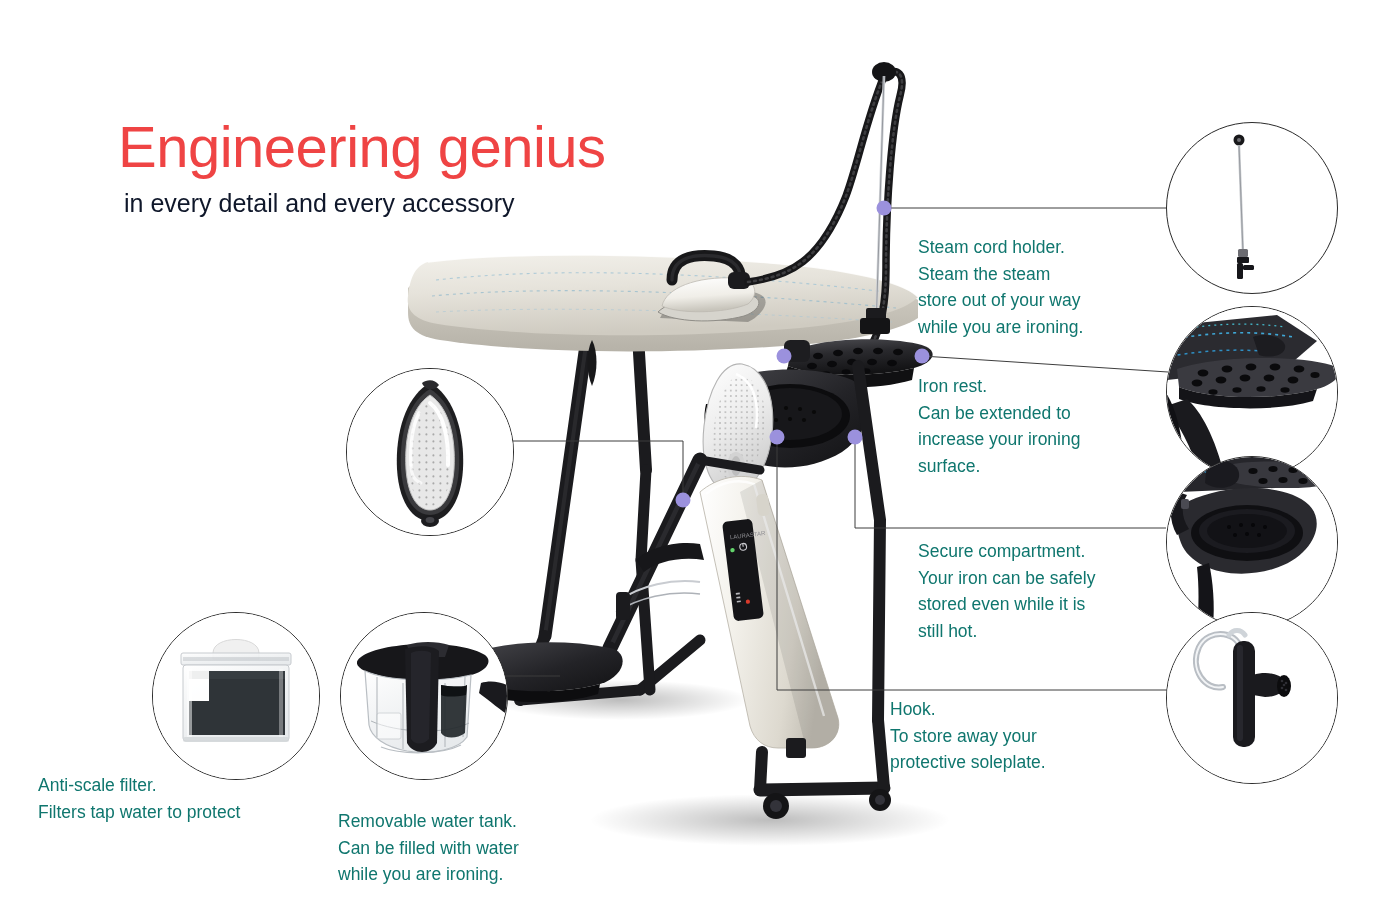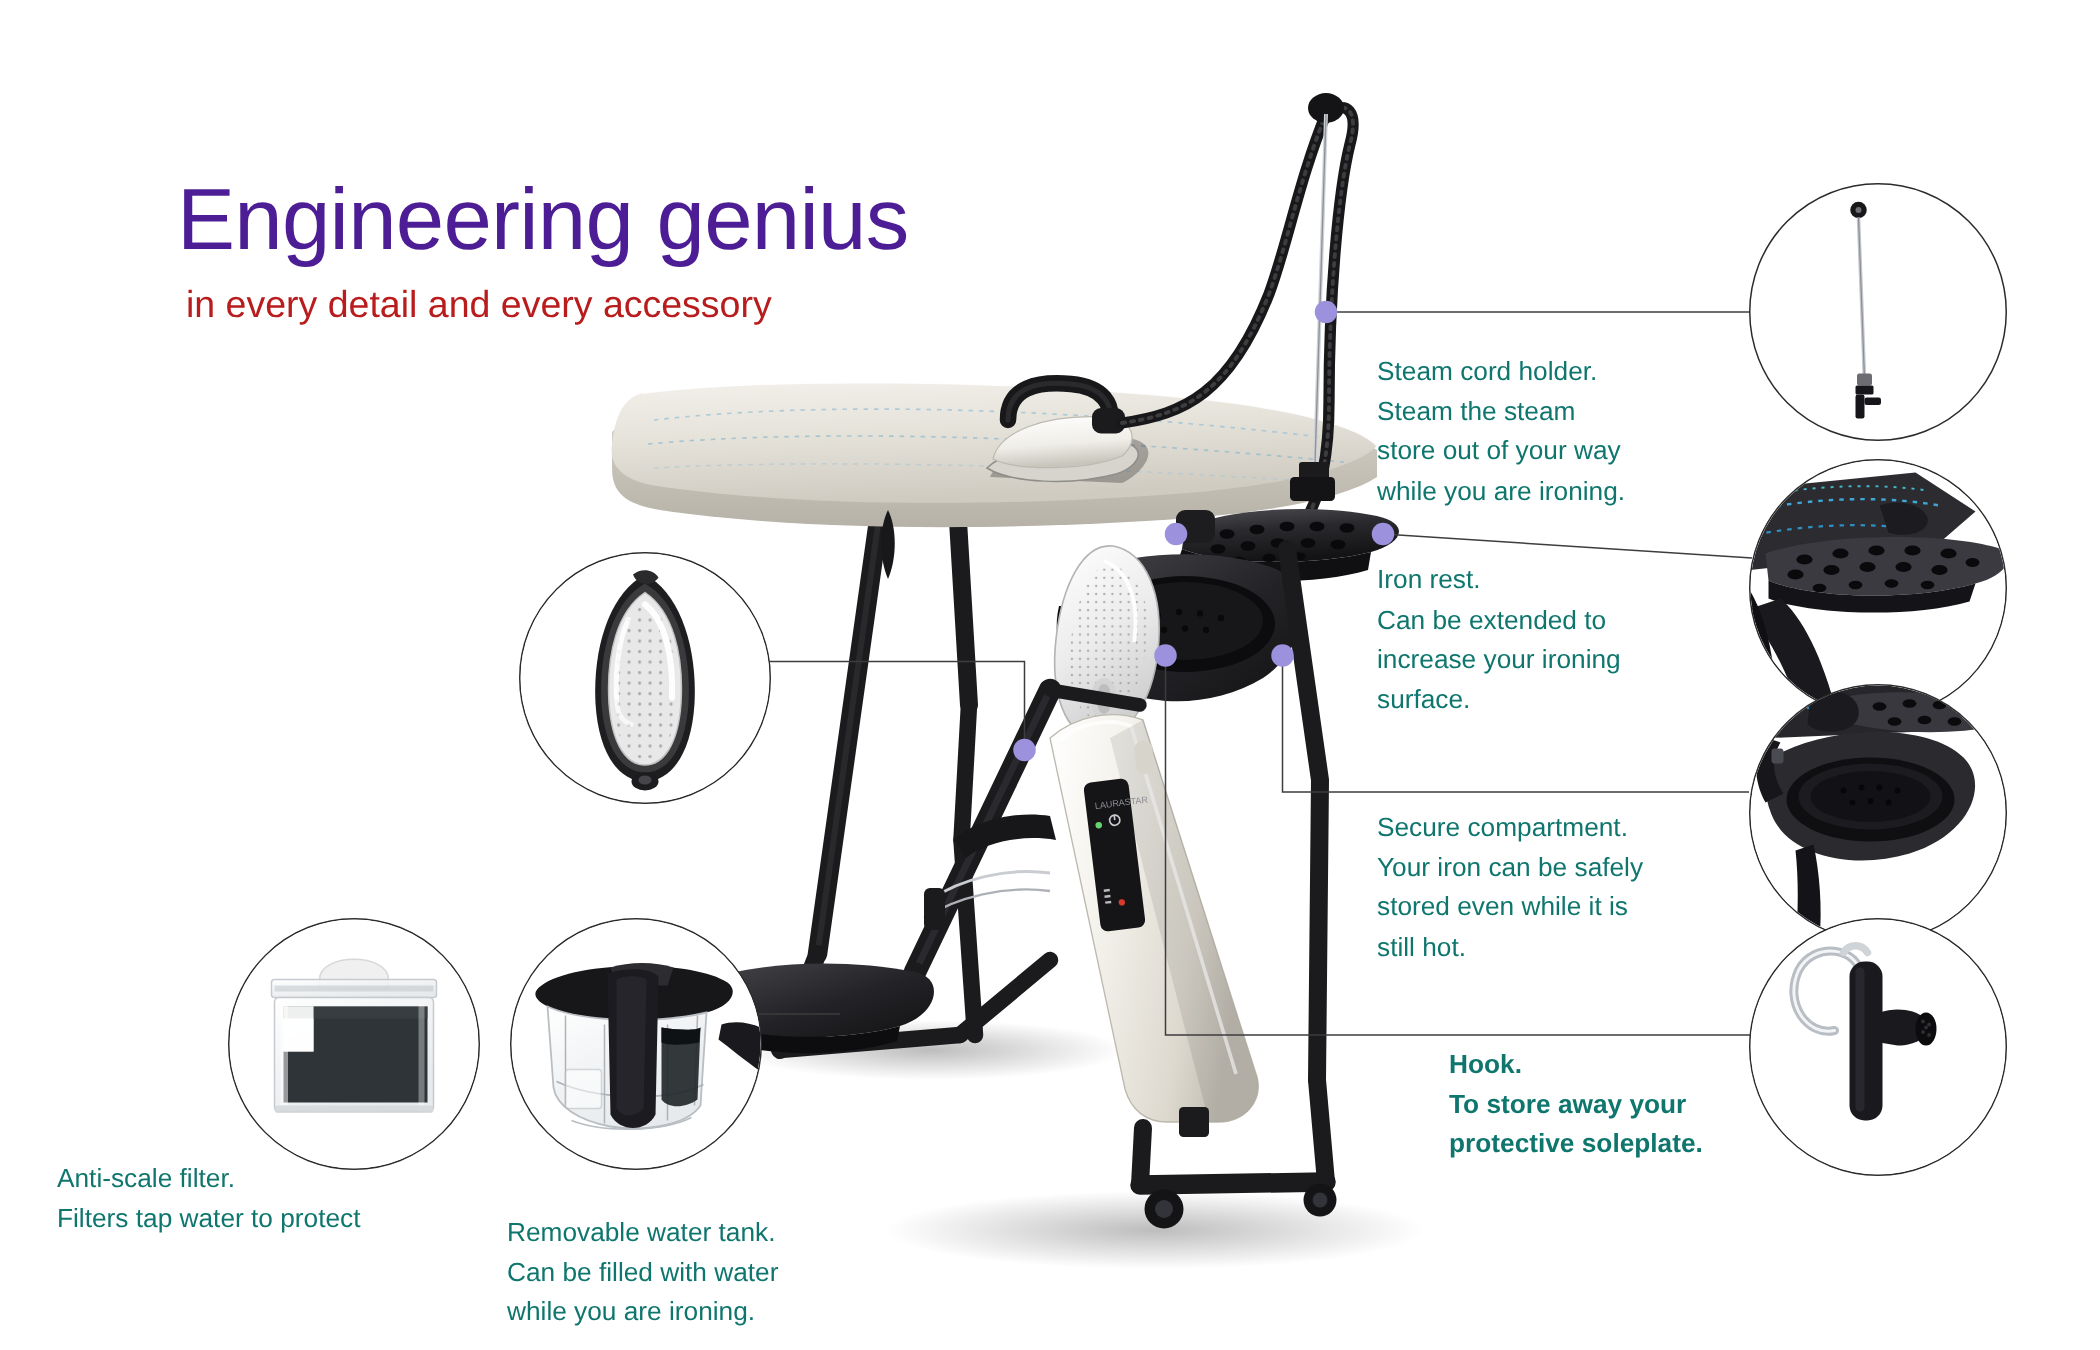--- a/index.html
+++ b/index.html
@@ -27,30 +27,30 @@
   .headline {
     position: absolute;
     left: 118px;
     top: 118px;
     width: 620px;
   }
   .headline-main {
     font-size: 58px;
     font-weight: 400;
     letter-spacing: -0.5px;
-    color: #4c1d95;
+    color: #ef4444;
     line-height: 1.0;
     white-space: nowrap;
   }
   .headline-sub {
     margin-top: 11px;
     margin-left: 6px;
     font-size: 25px;
     font-weight: 400;
-    color: #b91c1c;
+    color: #0f172a;
     line-height: 1.32;
   }
 
   
   .callout {
     position: absolute;
     color: #0f766e;
     font-size: 17.5px;
     line-height: 1.52;
     font-weight: 400;
@@ -367,21 +367,21 @@
     <span class="ln">surface.</span>
   </div>
 
   <div class="callout" style="left:918px; top:538px;">
     <span class="ln">Secure compartment.</span>
     <span class="ln">Your iron can be safely</span>
     <span class="ln">stored even while it is</span>
     <span class="ln">still hot.</span>
   </div>
 
-  <div class="callout" style="left:966px; top:696px;font-weight:bold;">
+  <div class="callout" style="left:890px; top:696px;">
     <span class="ln">Hook.</span>
     <span class="ln">To store away your</span>
     <span class="ln">protective soleplate.</span>
   </div>
 
 
   <div class="callout" style="left:38px; top:772px;">
     <span class="ln">Anti-scale filter.</span>
     <span class="ln">Filters tap water to protect</span>
   </div>

